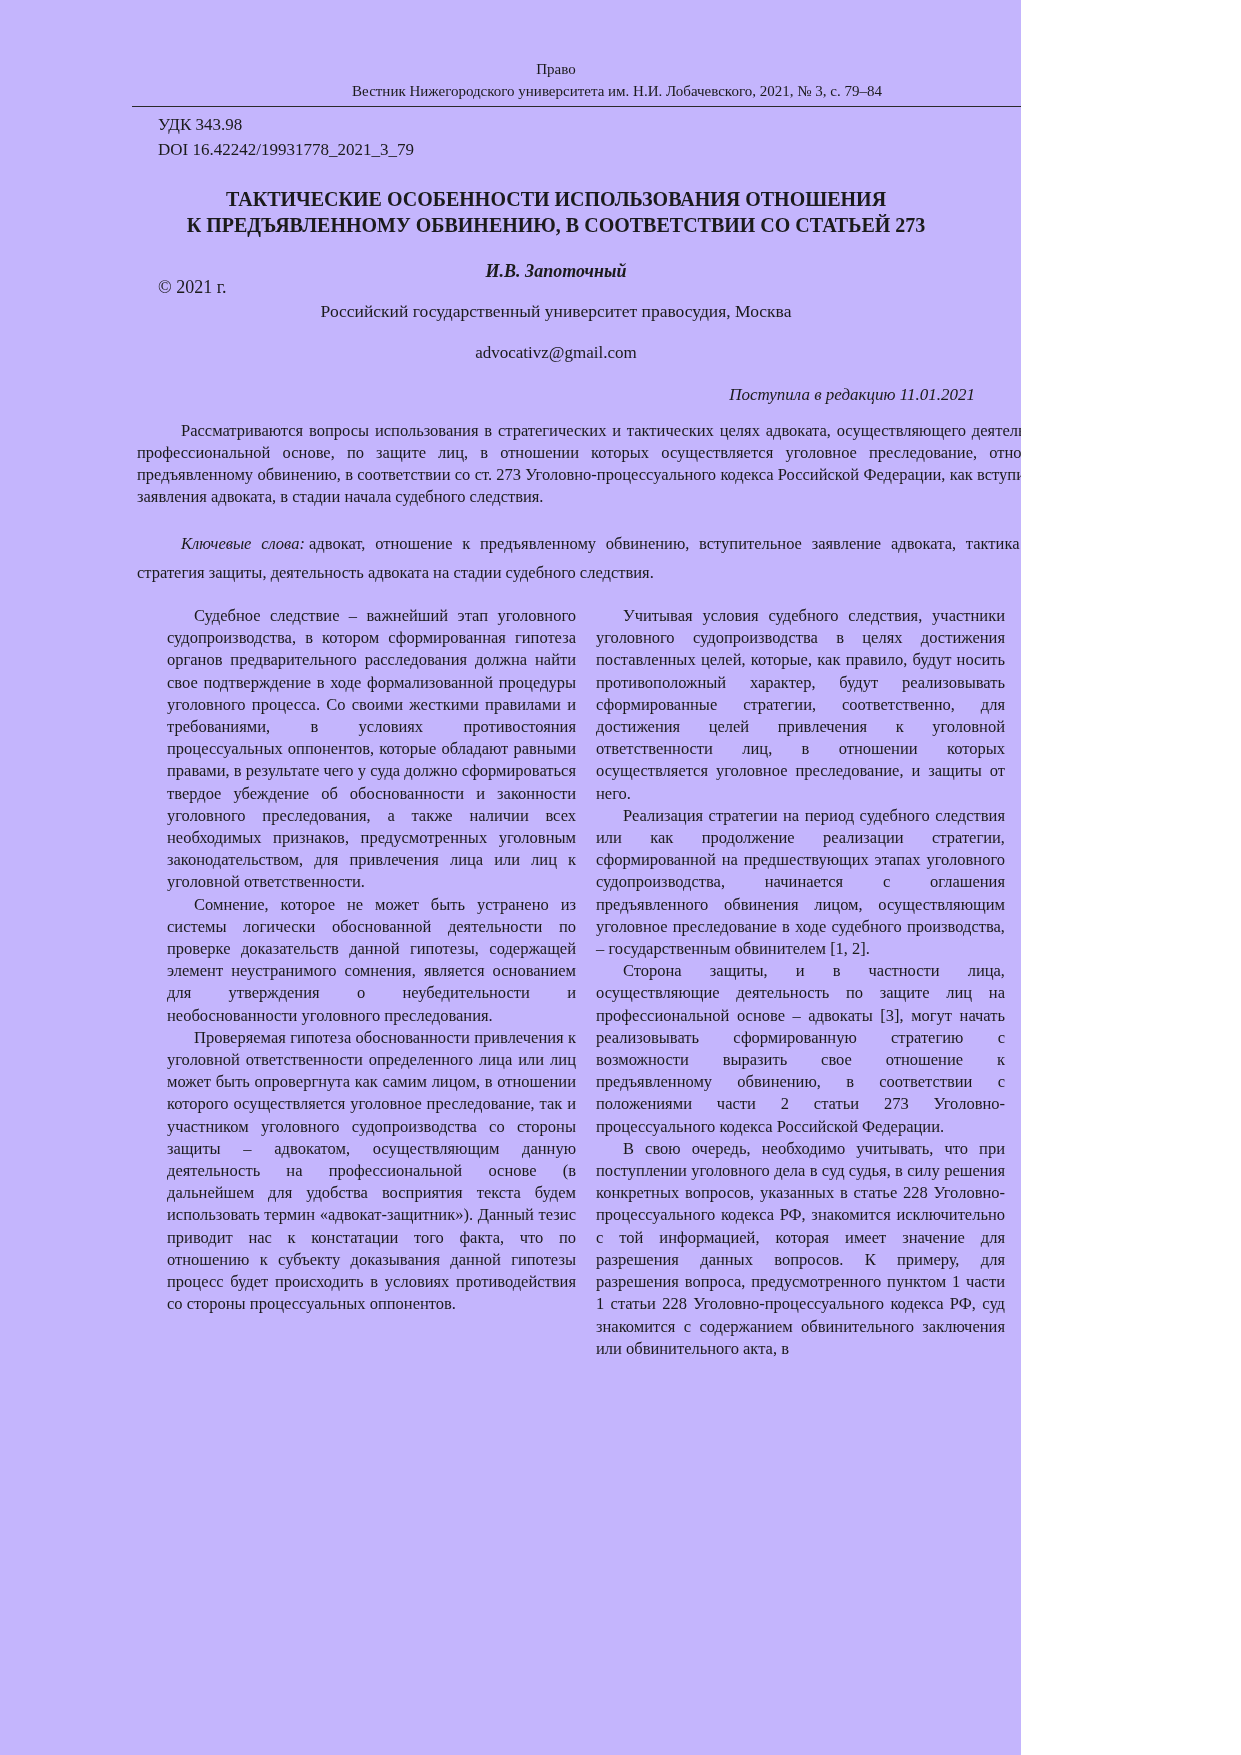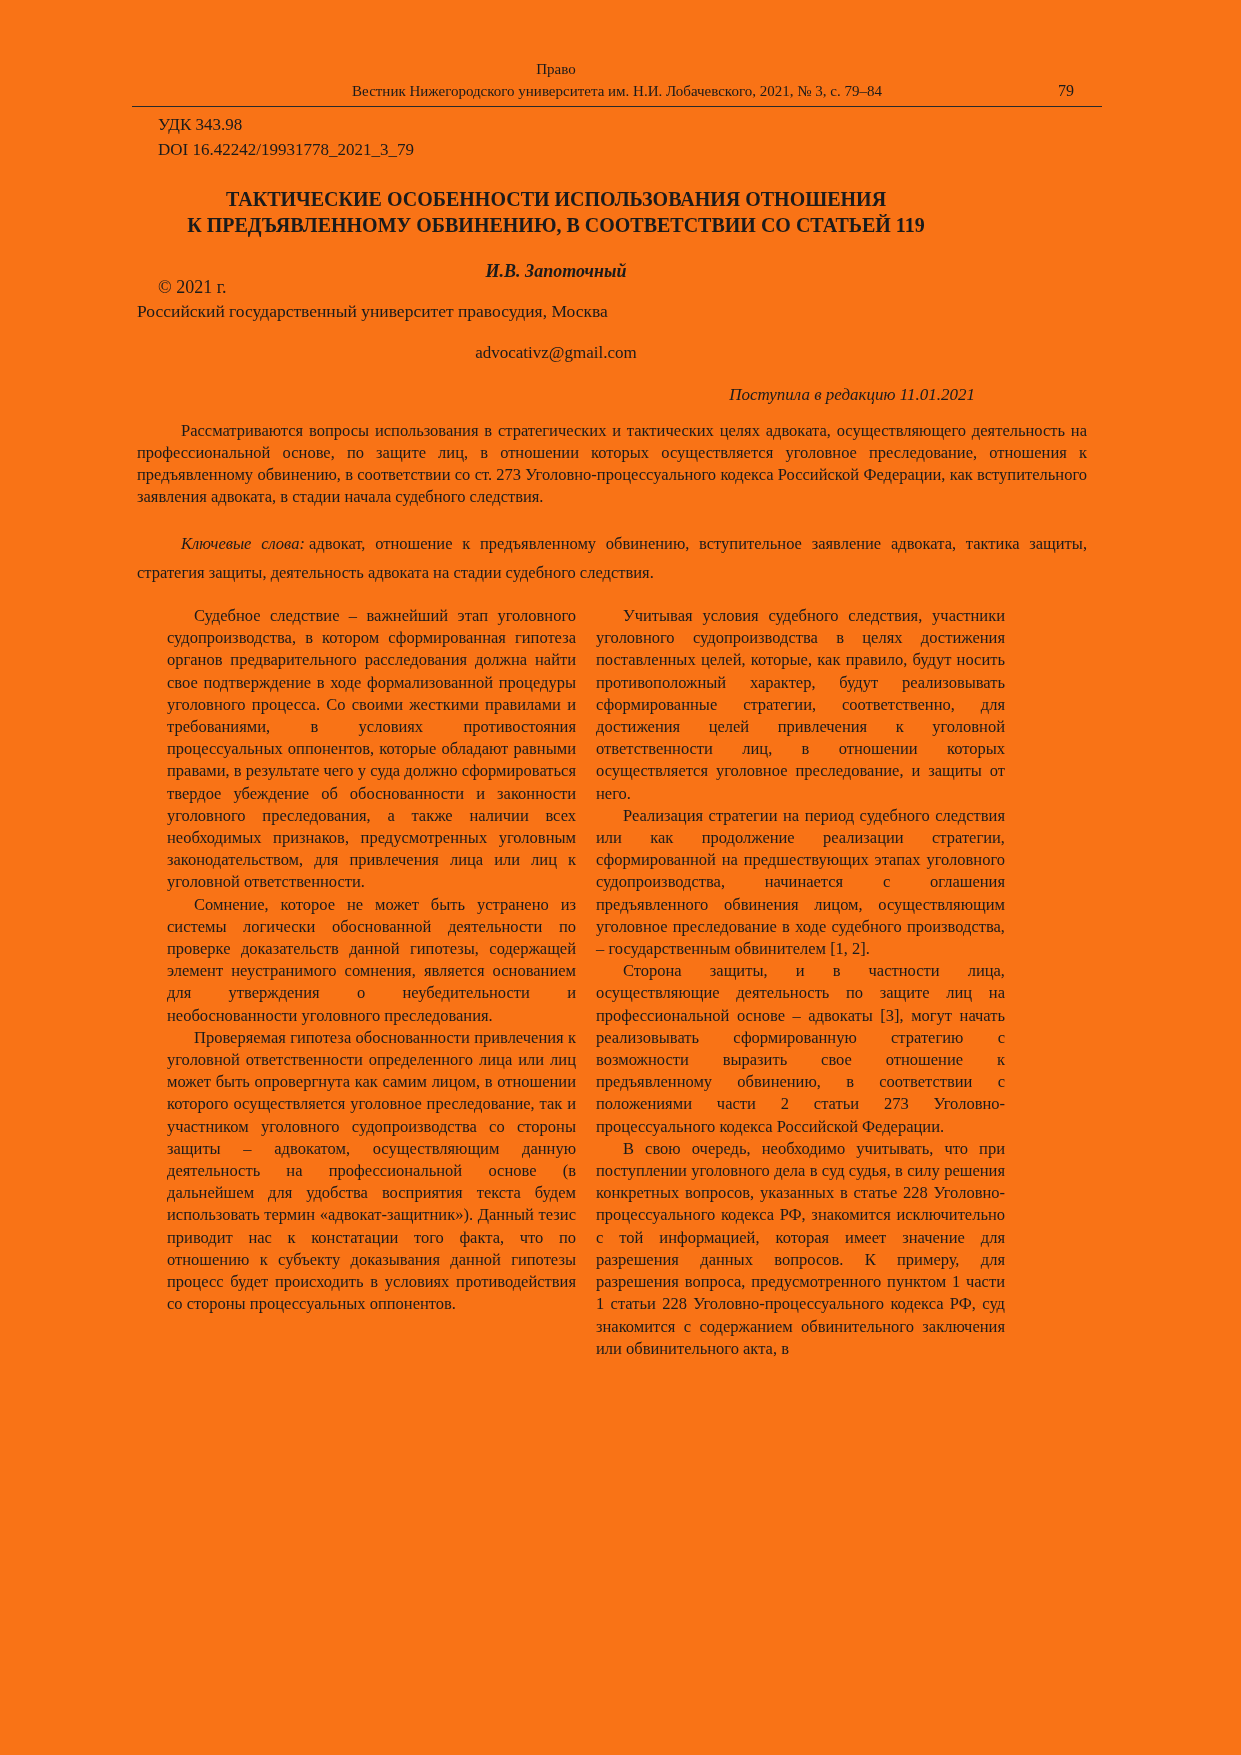--- a/index.html
+++ b/index.html
@@ -3,23 +3,23 @@
 <meta charset="utf-8">
 <style>
   * { margin: 0; padding: 0; box-sizing: border-box; }
   html, body { background: #ffffff; }
   body {
     font-family: "Liberation Serif", "DejaVu Serif", serif;
     color: #1b1b1b;
   }
   .page {
     position: relative;
-    width: 1241px;
+    width: 1021px;
     height: 1755px;
-    background: #f97316;
+    background: #c4b5fd;
     overflow: hidden;
   }
 
   
   .header-area {
     position: absolute;
     left: 132px;
     top: 60px;
     width: 970px;
   }
@@ -78,20 +78,21 @@
     font-style: normal;
     font-weight: normal;
   }
   .byline .author {
     text-align: center;
     font-weight: bold;
     font-style: italic;
   }
   .affiliation {
     margin-top: 18px;
+    text-align: center;
     font-size: 17.5px;
     line-height: 22px;
   }
   .email {
     margin-top: 20px;
     text-align: center;
     font-size: 17px;
     line-height: 22px;
   }
   .received {
@@ -161,21 +162,21 @@
 
   <div class="content">
 
     <div class="meta">
       <div>УДК 343.98</div>
       <div>DOI 16.42242/19931778_2021_3_79</div>
     </div>
 
     <div class="title">
       <div>ТАКТИЧЕСКИЕ ОСОБЕННОСТИ ИСПОЛЬЗОВАНИЯ ОТНОШЕНИЯ</div>
-      <div>К ПРЕДЪЯВЛЕННОМУ ОБВИНЕНИЮ, В СООТВЕТСТВИИ СО СТАТЬЕЙ 119</div>
+      <div>К ПРЕДЪЯВЛЕННОМУ ОБВИНЕНИЮ, В СООТВЕТСТВИИ СО СТАТЬЕЙ 273</div>
     </div>
 
     <div class="byline">
       <span class="copyright">© 2021 г.</span>
       <div class="author">И.В. Запоточный</div>
     </div>
 
     <div class="affiliation">Российский государственный университет правосудия, Москва</div>
 
     <div class="email">advocativz@gmail.com</div>

